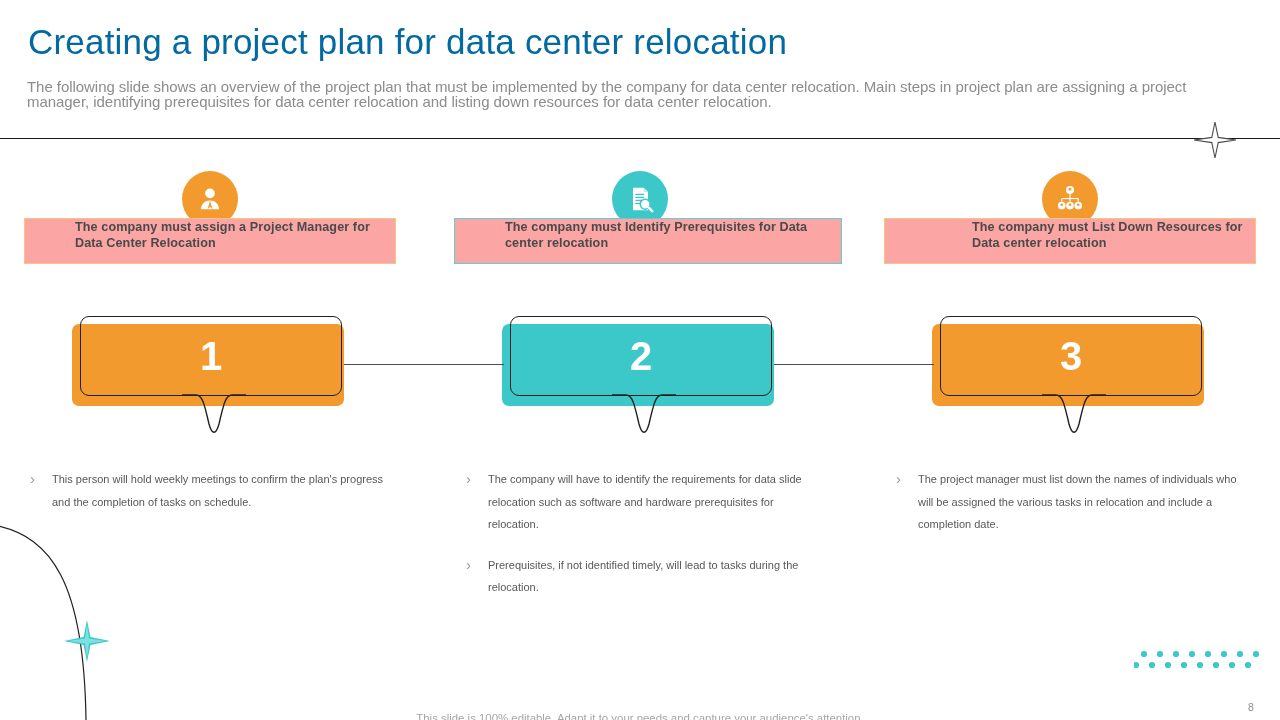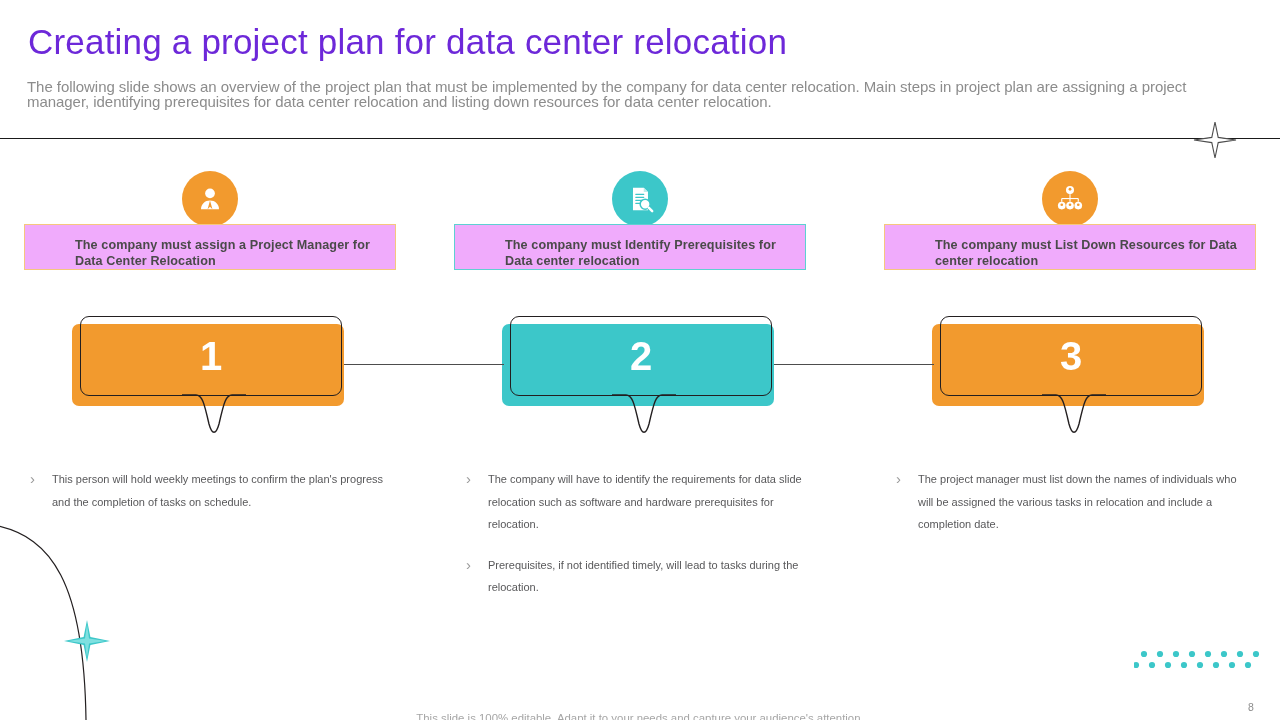--- a/index.html
+++ b/index.html
@@ -3,43 +3,43 @@
 <meta charset="utf-8">
 <style>
   html,body{margin:0;padding:0;}
   body{
     width:1280px;height:720px;background:#ffffff;overflow:hidden;
     font-family:"Liberation Sans", sans-serif;position:relative;
   }
   
   #slide-title{
     position:absolute;left:28px;top:22px;width:1150px;
-    font-size:35px;font-weight:400;color:#6d28d9;letter-spacing:.2px;
+    font-size:35px;font-weight:400;color:#0369a1;letter-spacing:.2px;
     white-space:nowrap;
   }
   #slide-subtitle{
     position:absolute;left:27px;top:79px;width:1205px;
     font-size:15px;line-height:15px;color:#8c8c8c;font-weight:400;
     letter-spacing:-.05px;
   }
   #header-divider{
     position:absolute;left:0;top:138px;width:1280px;height:0;
     border-top:1.6px solid #1a1a1a;
   }
   #header-star{position:absolute;left:1192px;top:120px;width:46px;height:40px;}
   
   .icon-circle{
     position:absolute;top:171px;width:56px;height:56px;border-radius:50%;
     display:flex;align-items:center;justify-content:center;
   }
   .icon-circle svg{width:30px;height:30px;display:block;}
   
   .statement-box{
-    position:absolute;top:224px;height:46px;box-sizing:border-box;
-    background:#f0abfc;display:flex;align-items:flex-end;
+    position:absolute;top:218px;height:46px;box-sizing:border-box;
+    background:#fca5a5;display:flex;align-items:flex-start;
   }
   .statement-text{
     font-size:12.6px;font-weight:700;color:#4a4a4a;line-height:16px;
     padding-left:50px;padding-right:12px;letter-spacing:.1px;
   }
   
   .banner-wrap{position:absolute;top:316px;width:280px;height:98px;}
   .banner-fill{
     position:absolute;left:0;top:8px;width:272px;height:82px;border-radius:7px;
   }
@@ -125,21 +125,21 @@
     <g stroke="#3CC7C9" stroke-width="1.3" stroke-linecap="round">
       <line x1="11.5" y1="11" x2="20" y2="11"></line>
       <line x1="11.5" y1="14.2" x2="20" y2="14.2"></line>
       <line x1="11.5" y1="17.4" x2="18" y2="17.4"></line>
       <line x1="11.5" y1="20.6" x2="16" y2="20.6"></line>
     </g>
     <circle cx="21.5" cy="21.5" r="5.3" fill="#ffffff" stroke="#3CC7C9" stroke-width="1.6"></circle>
     <line x1="25.3" y1="25.3" x2="29" y2="29" stroke="#ffffff" stroke-width="2.6" stroke-linecap="round"></line>
   </svg>
 </div>
-<div class="statement-box" style="left:454px;width:352px;border:1.2px solid #5FD0D1;">
+<div class="statement-box" style="left:454px;width:388px;border:1.2px solid #5FD0D1;">
   <div class="statement-text">The company must Identify Prerequisites for Data center relocation</div>
 </div>
 
 <div class="banner-wrap" style="left:502px;">
   <div class="banner-fill" style="background:#3CC7C9;"></div>
   <div class="banner-outline"></div>
   <div class="banner-num">2</div>
   <svg class="banner-tail" viewBox="0 0 64 44">
     <path d="M0 1 L14 1 C20 1 22 8 27 30 C30 41 34 41 37 30 C42 8 44 1 50 1 L64 1" fill="none" stroke="#231f20" stroke-width="1.4"></path>
   </svg>
@@ -169,21 +169,21 @@
       <line x1="24.8" y1="15.5" x2="24.8" y2="19"></line>
     </g>
     <circle cx="7.2" cy="23" r="4.1" fill="#ffffff"></circle>
     <circle cx="7.2" cy="22.1" r="1.4" fill="#F29A2E"></circle>
     <circle cx="16" cy="23" r="4.1" fill="#ffffff"></circle>
     <circle cx="16" cy="22.1" r="1.4" fill="#F29A2E"></circle>
     <circle cx="24.8" cy="23" r="4.1" fill="#ffffff"></circle>
     <circle cx="24.8" cy="22.1" r="1.4" fill="#F29A2E"></circle>
   </svg>
 </div>
-<div class="statement-box" style="left:884px;width:372px;border:1.2px solid #F5C77E;">
+<div class="statement-box" style="left:884px;width:372px;border:1.2px solid #F5C77E;padding-left:37px;">
   <div class="statement-text">The company must List Down Resources for Data center relocation</div>
 </div>
 
 <div class="banner-wrap" style="left:932px;">
   <div class="banner-fill" style="background:#F29A2E;"></div>
   <div class="banner-outline"></div>
   <div class="banner-num">3</div>
   <svg class="banner-tail" viewBox="0 0 64 44">
     <path d="M0 1 L14 1 C20 1 22 8 27 30 C30 41 34 41 37 30 C42 8 44 1 50 1 L64 1" fill="none" stroke="#231f20" stroke-width="1.4"></path>
   </svg>

